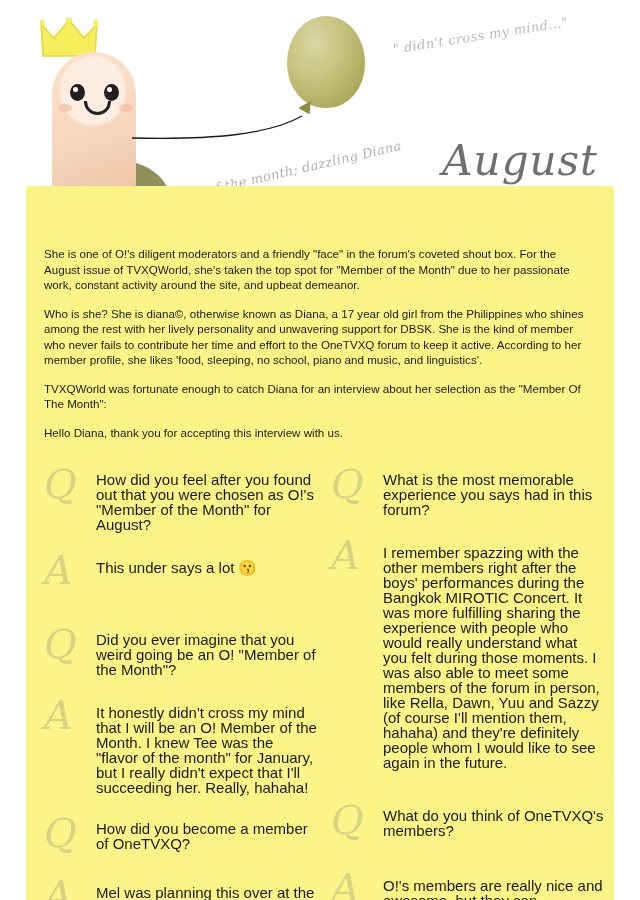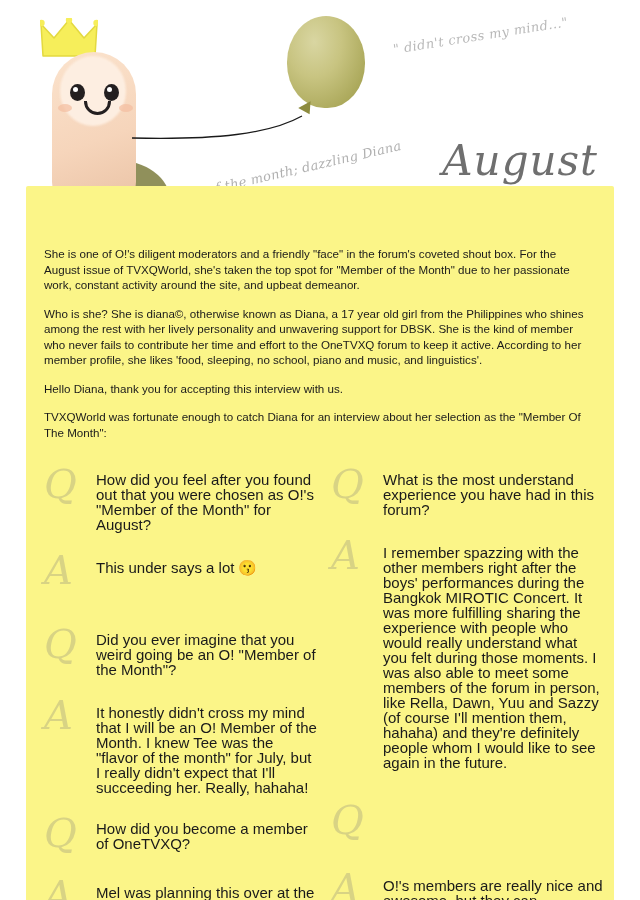--- a/index.html
+++ b/index.html
@@ -269,22 +269,22 @@
     <div class="script-quote">" didn't cross my mind..."</div>
     <div class="script-member">member of the month; dazzling Diana</div>
     <div class="month-title">August</div>
   </div>
 
   <div class="panel">
 
     <div class="intro">
       <p>She is one of O!'s diligent moderators and a friendly "face" in the forum's coveted shout box. For the August issue of TVXQWorld, she's taken the top spot for "Member of the Month" due to her passionate work, constant activity around the site, and upbeat demeanor.</p>
       <p>Who is she? She is diana©, otherwise known as Diana, a 17 year old girl from the Philippines who shines among the rest with her lively personality and unwavering support for DBSK. She is the kind of member who never fails to contribute her time and effort to the OneTVXQ forum to keep it active. According to her member profile, she likes 'food, sleeping, no school, piano and music, and linguistics'.</p>
+      <p>TVXQWorld was fortunate enough to catch Diana for an interview about her selection as the "Member Of The Month":</p>
       <p>Hello Diana, thank you for accepting this interview with us.</p>
-      <p>TVXQWorld was fortunate enough to catch Diana for an interview about her selection as the "Member Of The Month":</p>
     </div>
 
     <div class="qa-wrap">
 
       <div class="qa-col">
 
         <div class="qa-item q">
           <div class="qa-letter">Q</div>
           <div class="qa-text">How did you feel after you found out that you were chosen as O!'s "Member of the Month" for August?</div>
         </div>
@@ -300,21 +300,21 @@
 
         <div class="qa-item q">
           <div class="qa-letter">Q</div>
           <div class="qa-text">Did you ever imagine that you weird going be an O! "Member of the Month"?</div>
         </div>
 
         <div class="spacer-8"></div>
 
         <div class="qa-item ans">
           <div class="qa-letter">A</div>
-          <div class="qa-text">It honestly didn't cross my mind that I will be an O! Member of the Month. I knew Tee was the "flavor of the month" for July, but I really didn't expect that I'll succeeding her. Really, hahaha!</div>
+          <div class="qa-text">It honestly didn't cross my mind that I will be an O! Member of the Month. I knew Tee was the "flavor of the month" for January, but I really didn't expect that I'll succeeding her. Really, hahaha!</div>
         </div>
 
         <div class="spacer-8"></div>
 
         <div class="qa-item q">
           <div class="qa-letter">Q</div>
           <div class="qa-text">How did you become a member of OneTVXQ?</div>
         </div>
 
         <div class="spacer-8"></div>
@@ -323,34 +323,35 @@
           <div class="qa-letter">A</div>
           <div class="qa-text">Mel was planning this over at the dbsg LJ earlier this year and I decided to help out because I would really want international fans to be united under one name (and that's "One" TVXQ).</div>
         </div>
 
       </div>
 
       <div class="qa-col">
 
         <div class="qa-item q">
           <div class="qa-letter">Q</div>
-          <div class="qa-text">What is the most understand experience you have had in this forum?</div>
+          <div class="qa-text">What is the most memorable experience you says had in this forum?</div>
         </div>
 
         <div class="spacer-8"></div>
 
         <div class="qa-item ans">
           <div class="qa-letter">A</div>
           <div class="qa-text">I remember spazzing with the other members right after the boys' performances during the Bangkok MIROTIC Concert. It was more fulfilling sharing the experience with people who would really understand what you felt during those moments. I was also able to meet some members of the forum in person, like Rella, Dawn, Yuu and Sazzy (of course I'll mention them, hahaha) and they're definitely people whom I would like to see again in the future.</div>
         </div>
 
         <div class="spacer-20"></div>
 
         <div class="qa-item q">
           <div class="qa-letter">Q</div>
+          <div class="qa-text">What do you think of OneTVXQ's members?</div>
         </div>
 
         <div class="spacer-14"></div>
 
         <div class="qa-item ans">
           <div class="qa-letter">A</div>
           <div class="qa-text">O!'s members are really nice and awesome, but they can sometimes be crazy, silly and weird (especially when hanging out at the shoutbox, Winifred). They're my family ❤</div>
         </div>
 
       </div>

